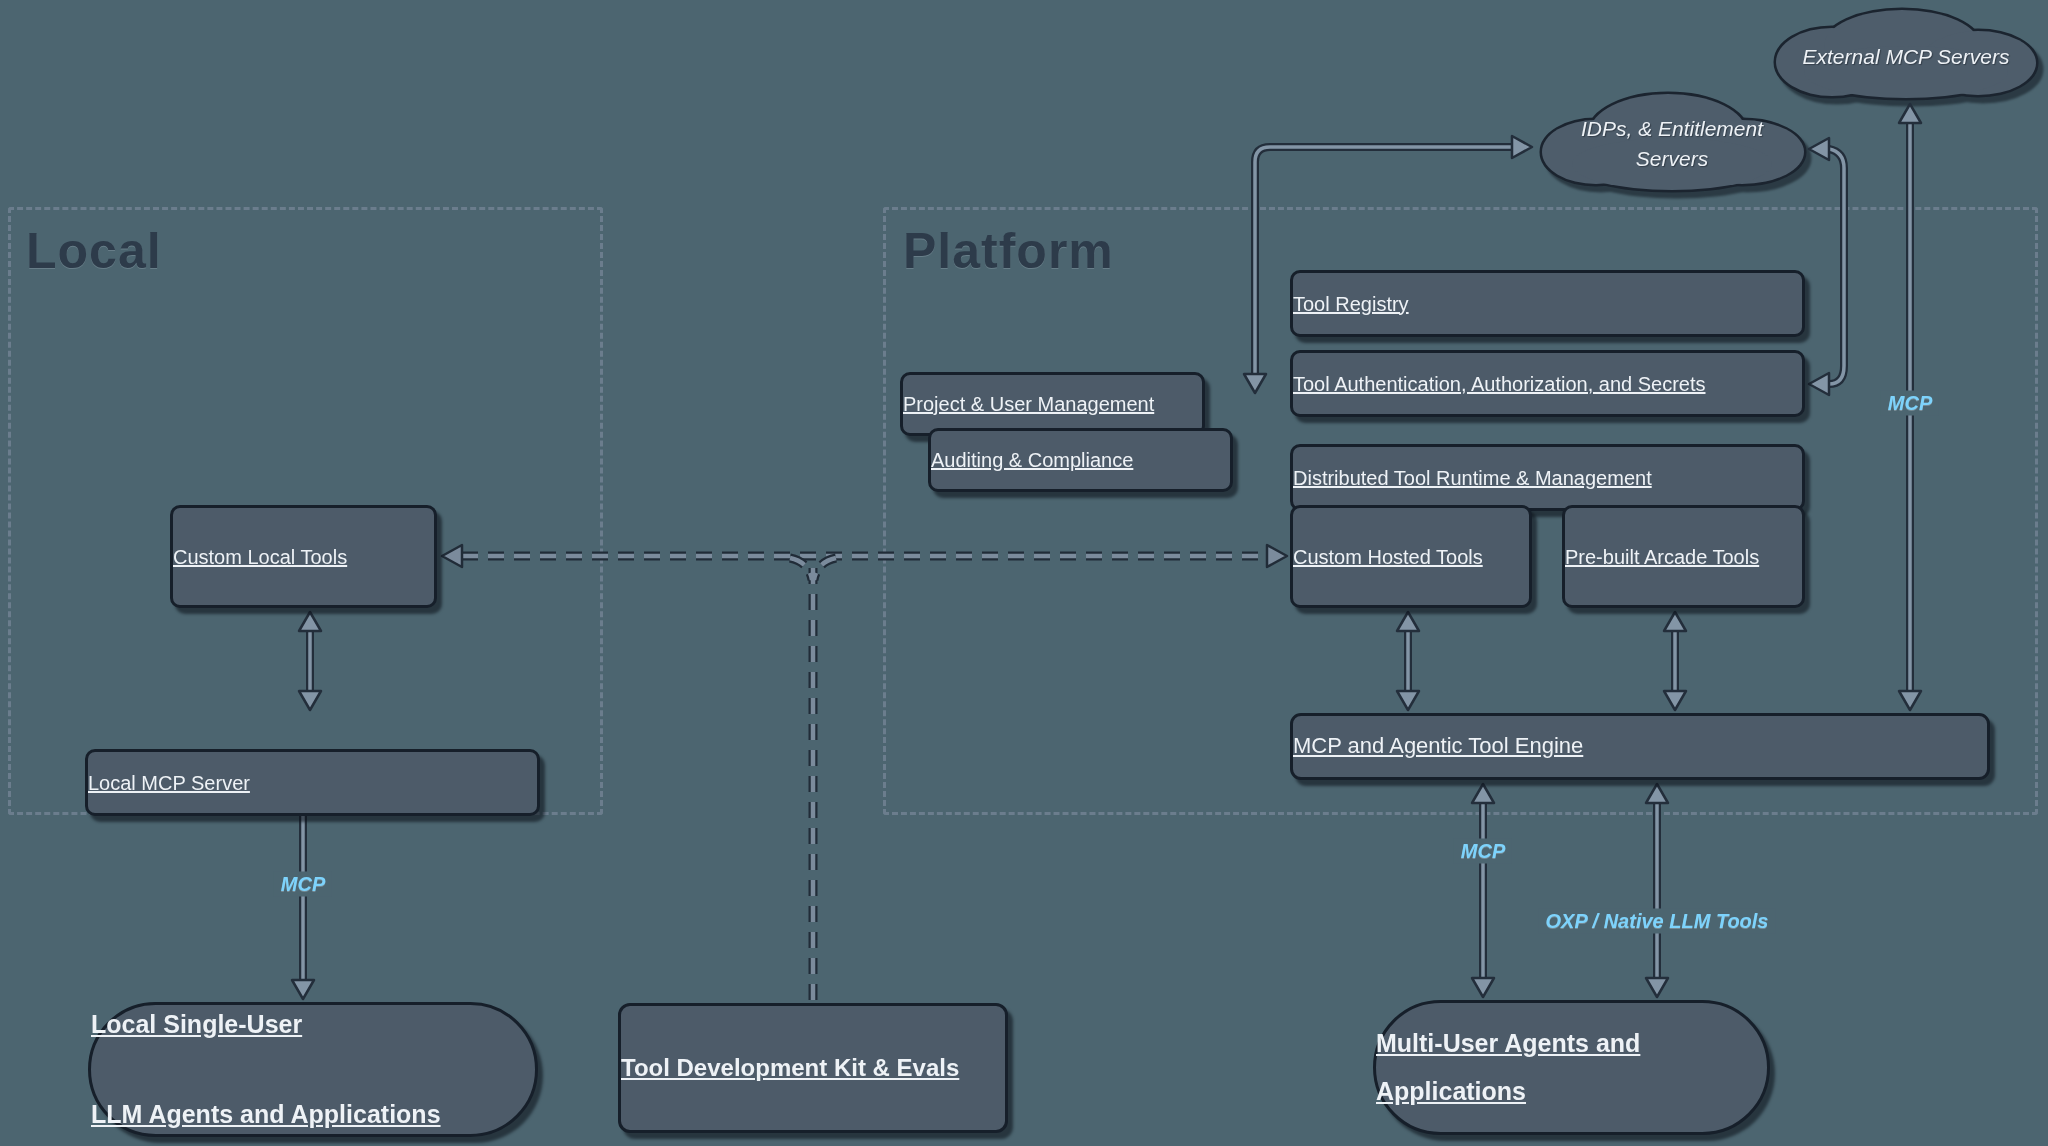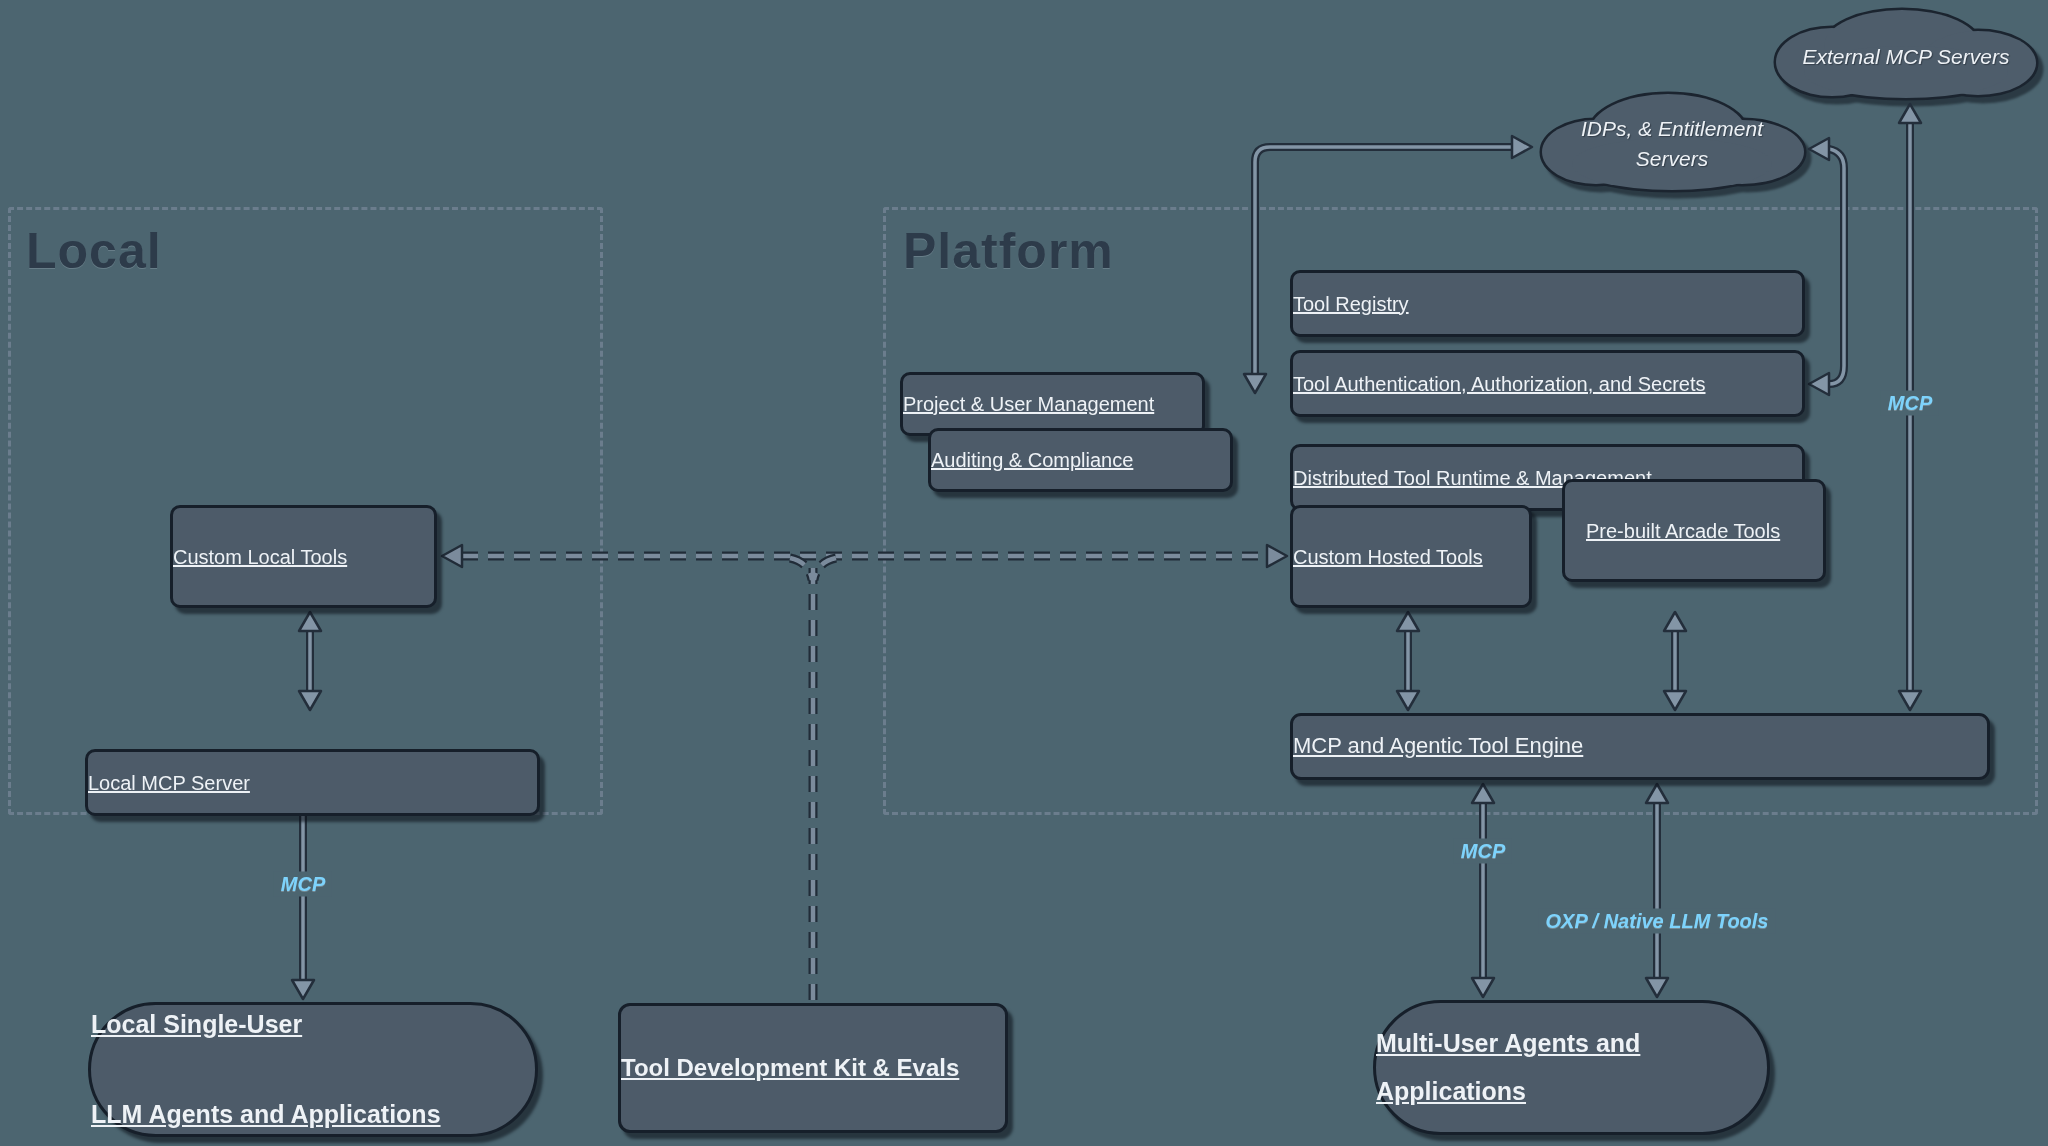--- a/index.html
+++ b/index.html
@@ -208,21 +208,21 @@
   </div>
 
   <div class="node" style="left:1290px;top:428px;width:509px;height:61px;margin-top:16px;">
     <span>Distributed Tool Runtime &amp; Management</span>
   </div>
 
   <div class="node" style="left:1290px;top:505px;width:236px;height:97px;">
     <span>Custom Hosted Tools</span>
   </div>
 
-  <div class="node" style="left:1562px;top:479px;width:237px;height:97px;padding-left:21px;">
+  <div class="node" style="left:1562px;top:505px;width:237px;height:97px;">
     <span>Pre-built Arcade Tools</span>
   </div>
 
   <div class="node engine" style="left:1290px;top:713px;width:694px;height:61px;border-radius:11px;">
     <span>MCP and Agentic Tool Engine</span>
   </div>
 
   <div class="node stadium" style="left:1373px;top:1000px;width:391px;height:129px;">
     <div>Multi-User Agents and</div>
     <div>Applications</div>

